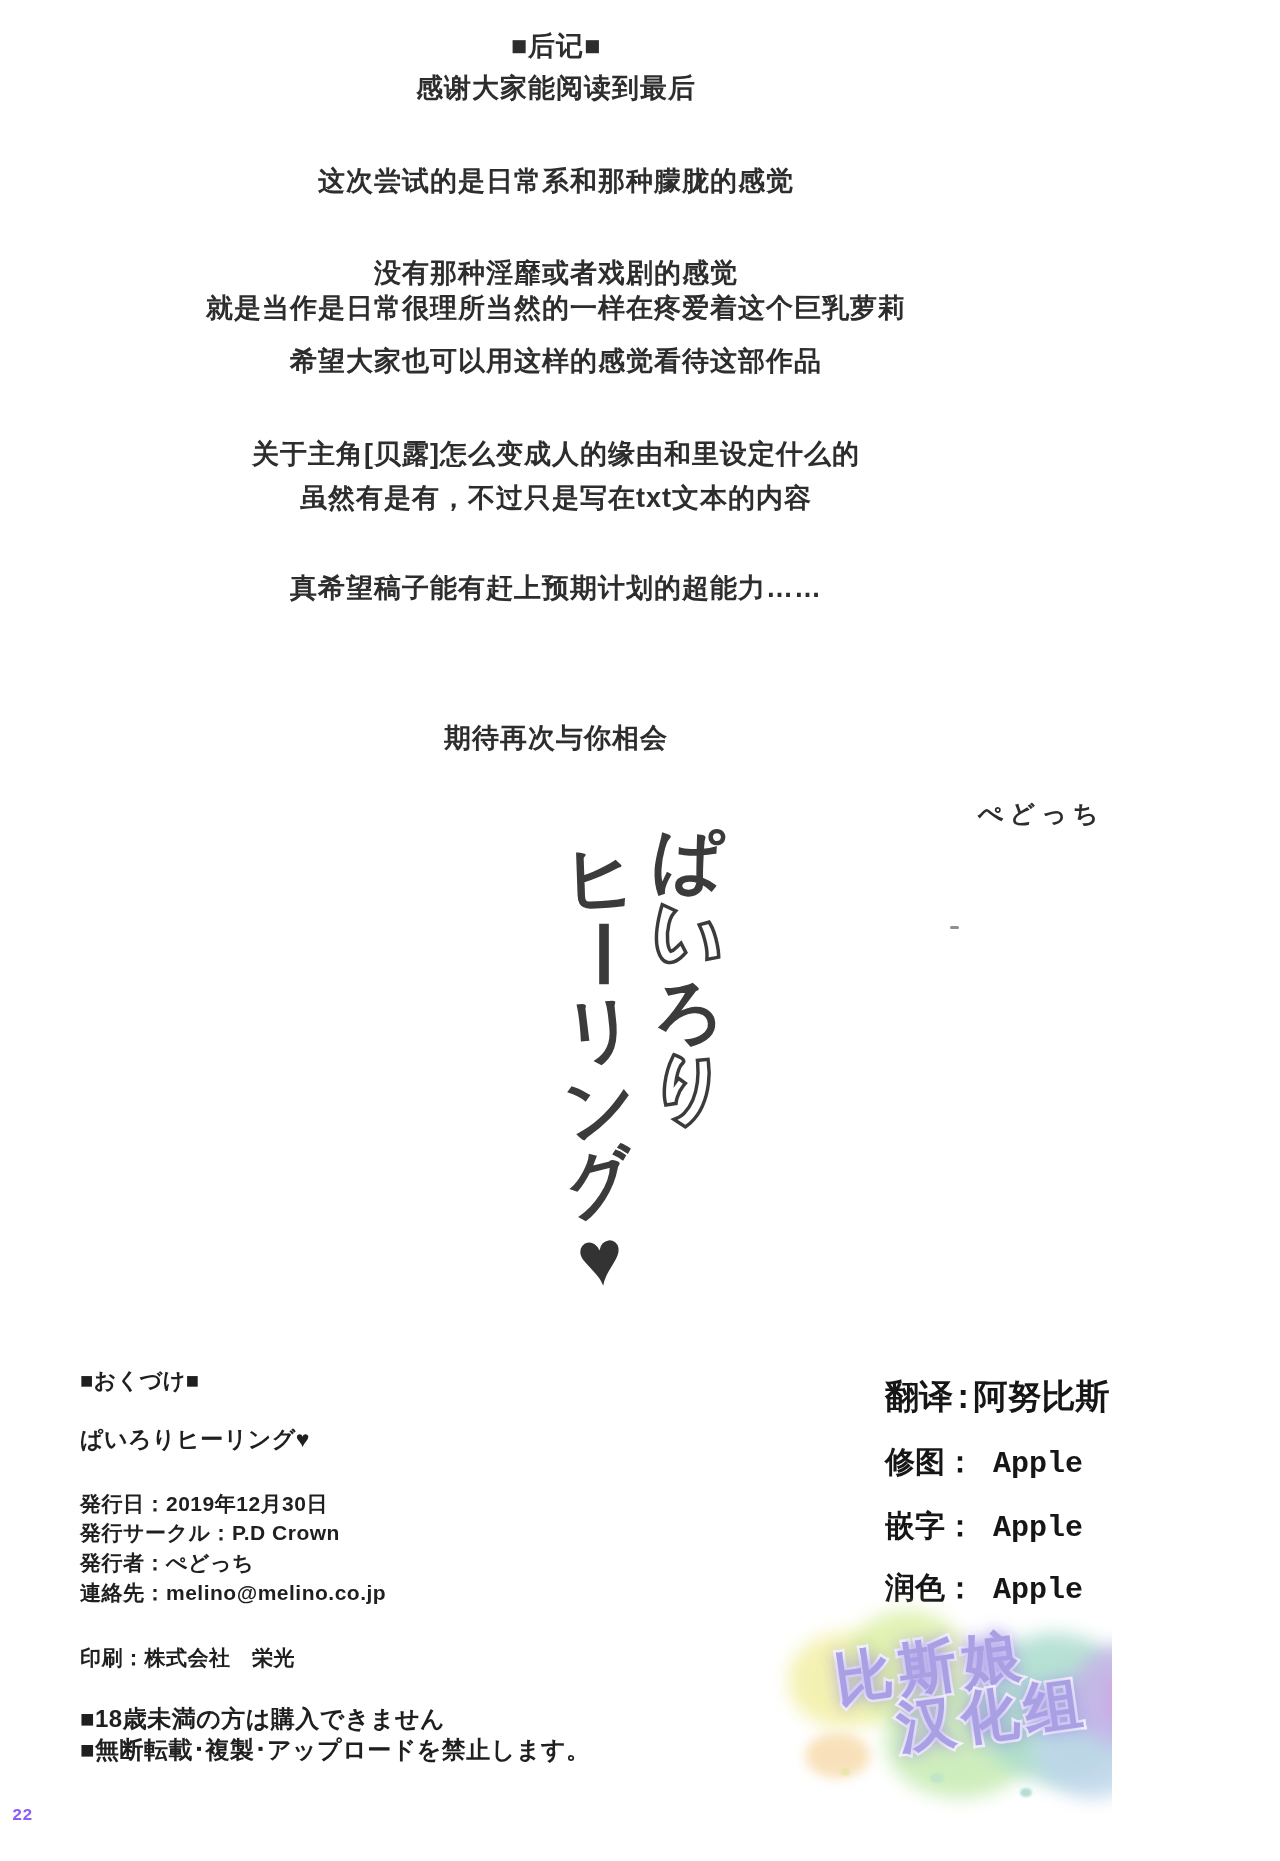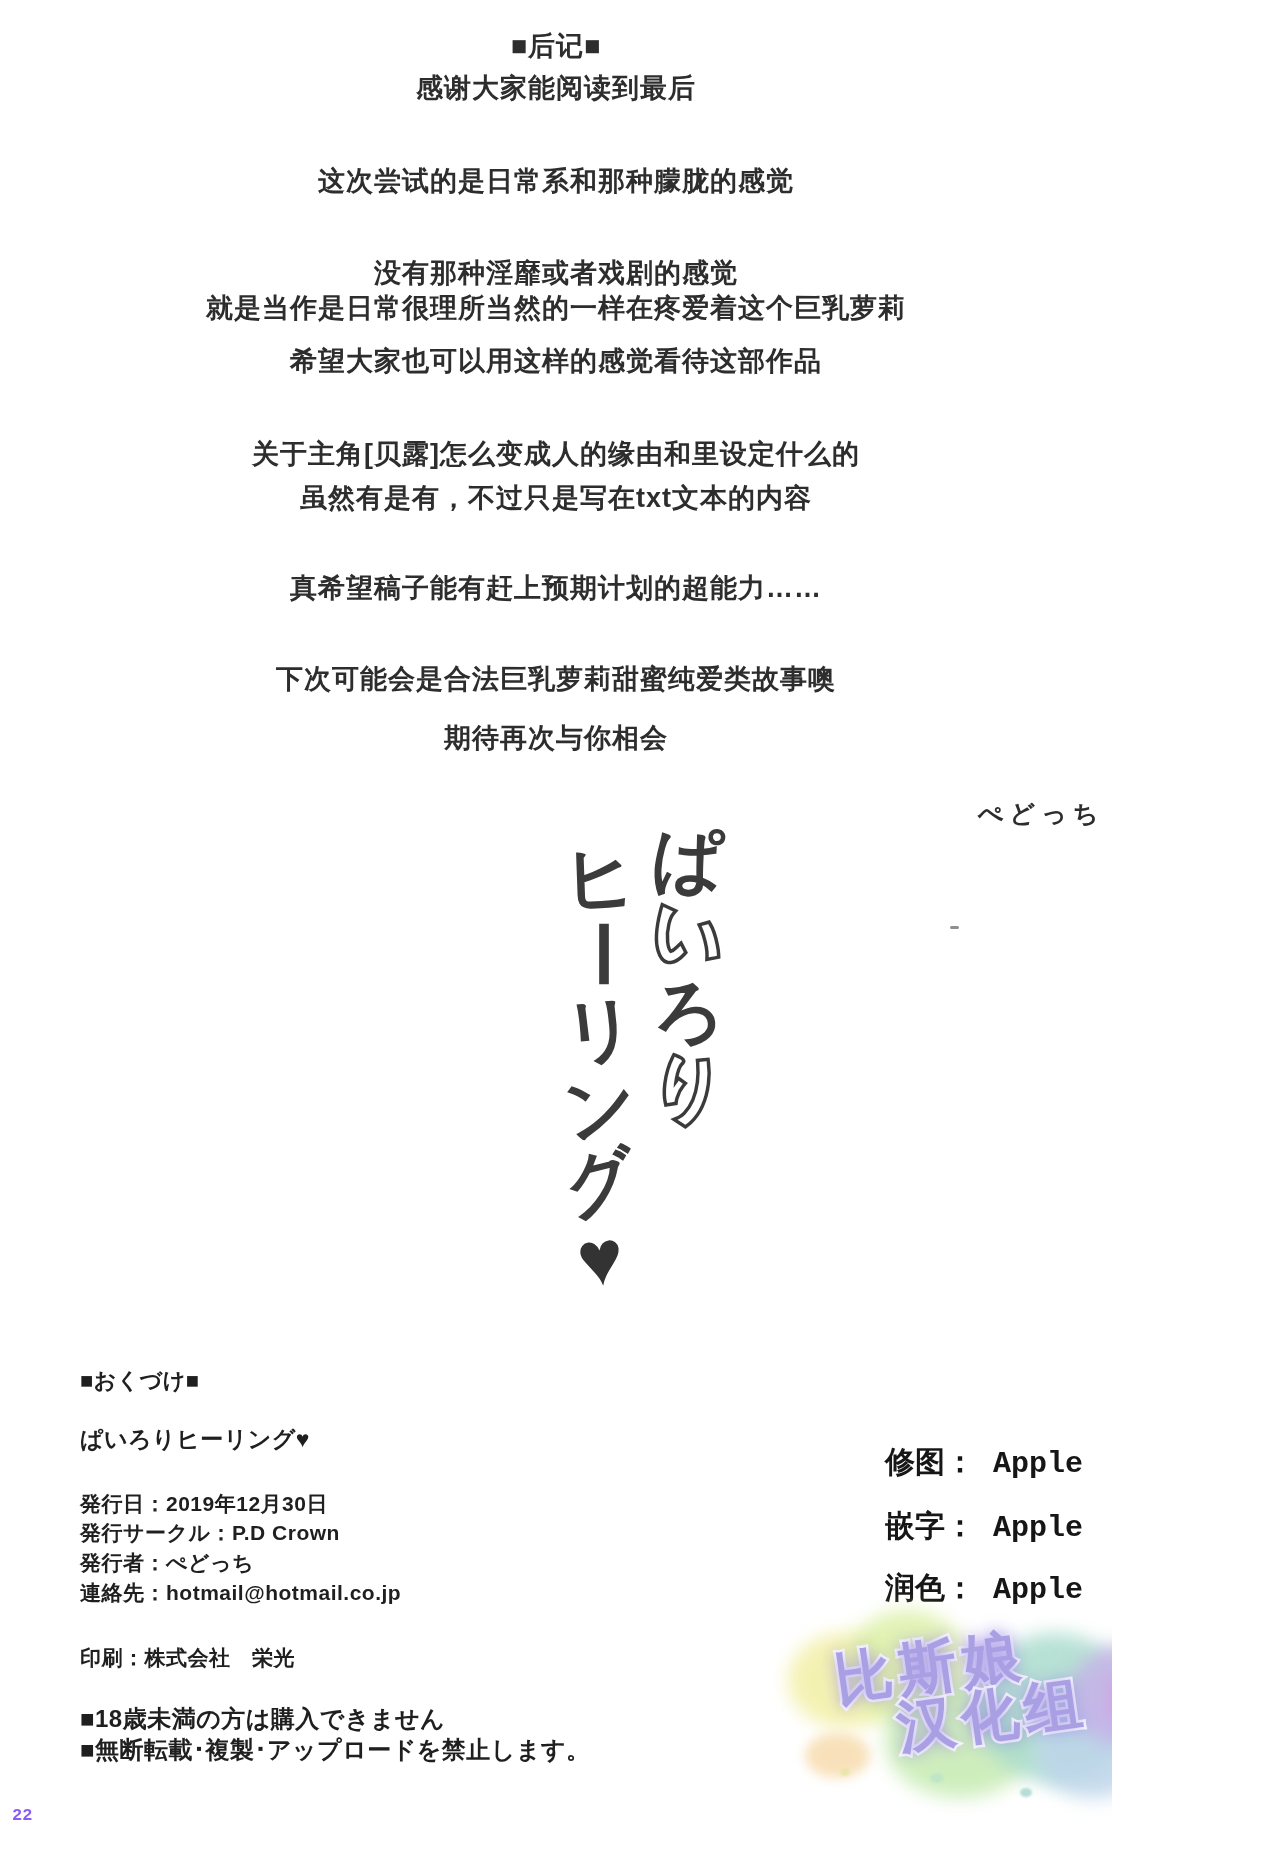--- a/index.html
+++ b/index.html
@@ -81,21 +81,20 @@
 
   <div class="aw-line aw-header" style="top:28px">■后记■</div>
   <div class="aw-line" style="top:70px">感谢大家能阅读到最后</div>
   <div class="aw-line" style="top:163px">这次尝试的是日常系和那种朦胧的感觉</div>
   <div class="aw-line" style="top:255px">没有那种淫靡或者戏剧的感觉</div>
   <div class="aw-line" style="top:290px">就是当作是日常很理所当然的一样在疼爱着这个巨乳萝莉</div>
   <div class="aw-line" style="top:343px">希望大家也可以用这样的感觉看待这部作品</div>
   <div class="aw-line" style="top:436px">关于主角[贝露]怎么变成人的缘由和里设定什么的</div>
   <div class="aw-line" style="top:480px">虽然有是有，不过只是写在txt文本的内容</div>
   <div class="aw-line" style="top:570px">真希望稿子能有赶上预期计划的超能力……</div>
-  <div class="aw-line" style="top:661px">下次可能会是合法巨乳萝莉甜蜜纯爱类故事噢</div>
   <div class="aw-line" style="top:720px">期待再次与你相会</div>
   <div class="aw-sign">ぺどっち</div>
 
   <div class="title-col col-right">
     <span class="tchar solid">ぱ</span>
     <span class="tchar outline">い</span>
     <span class="tchar solid">ろ</span>
     <span class="tchar outline">り</span>
   </div>
 
@@ -108,25 +107,26 @@
     <span class="tchar heart">♥</span>
   </div>
 
   <div class="artifact"></div>
 
   <div class="colo-line colo-header" style="top:1366px">■おくづけ■</div>
   <div class="colo-line colo-title" style="top:1424px">ぱいろりヒーリング♥</div>
   <div class="colo-line" style="top:1490px">発行日：2019年12月30日</div>
   <div class="colo-line" style="top:1519px">発行サークル：P.D Crown</div>
   <div class="colo-line" style="top:1549px">発行者：ぺどっち</div>
-  <div class="colo-line" style="top:1579px">連絡先：hotmail@hotmail.co.jp</div>
+  <div class="colo-line" style="top:1579px">連絡先：melino@melino.co.jp</div>
   <div class="colo-line" style="top:1644px">印刷：株式会社　栄光</div>
   <div class="colo-line colo-notice" style="top:1703px">■18歳未満の方は購入できません</div>
   <div class="colo-line colo-notice" style="top:1734px">■無断転載･複製･アップロードを禁止します。</div>
 
+  <div class="credit-line credit-translator" style="top:1374px">翻译:阿努比斯</div>
   <div class="credit-line credit-sub" style="top:1442px">修图： Apple</div>
   <div class="credit-line credit-sub" style="top:1506px">嵌字： Apple</div>
   <div class="credit-line credit-sub" style="top:1568px">润色： Apple</div>
 
   <div class="watermark">
     <div class="blob" style="left:8px;top:25px;width:115px;height:95px;background:#f2efa5"></div>
     <div class="blob" style="left:65px;top:2px;width:125px;height:115px;background:#dcf0a8"></div>
     <div class="blob" style="left:105px;top:75px;width:150px;height:115px;background:#c6ebb2"></div>
     <div class="blob" style="left:195px;top:25px;width:160px;height:150px;background:#abdccd"></div>
     <div class="blob" style="left:255px;top:95px;width:115px;height:95px;background:#bdd5ea"></div>

